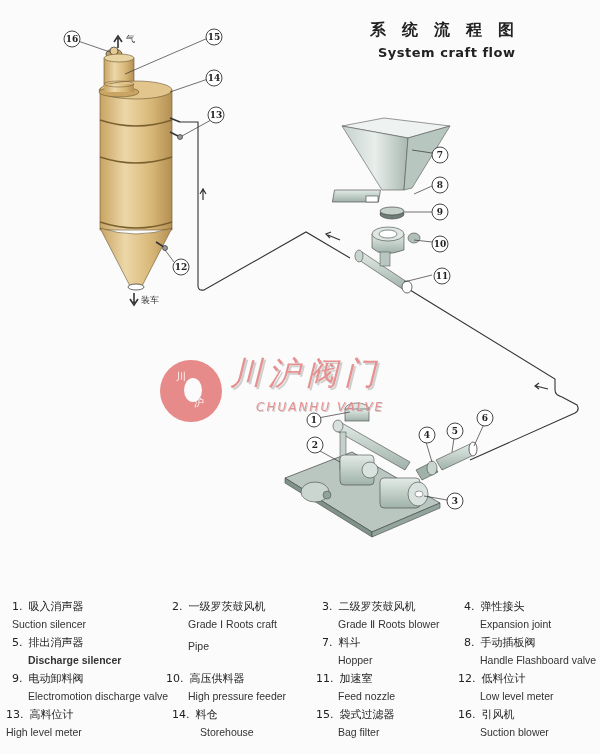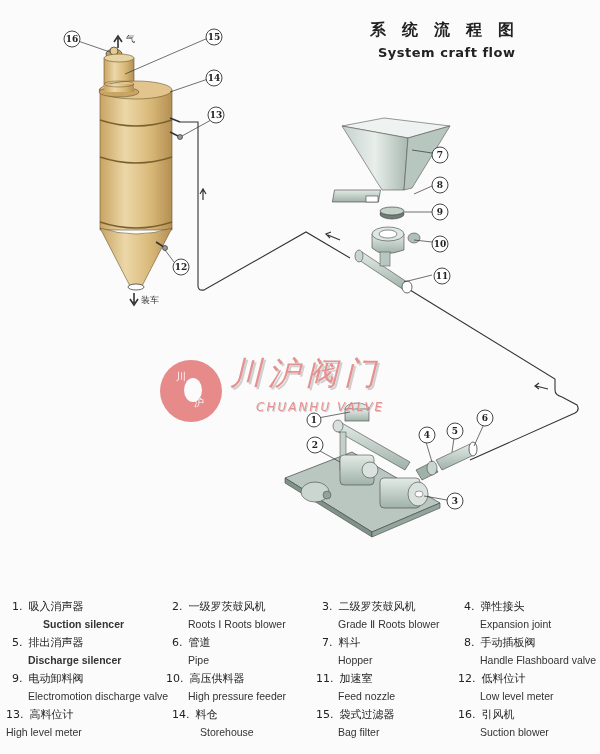--- a/index.html
+++ b/index.html
@@ -294,41 +294,40 @@
       <span class="lc1">川</span>
       <span class="lc2">沪</span>
     </div>
     <div class="wm-cn">川沪阀门</div>
     <div class="wm-en">CHUANHU VALVE</div>
   </div>
 
   <div class="legend">
     <div class="legend-item" style="left:12px; top:0px;">
       <div class="cn"><span class="num">1.</span><span>吸入消声器</span></div>
-      <div class="en" style="margin-left:31px;font-weight:bold;">Suction silencer</div>
+      <div class="en" style="margin-left:0;">Suction silencer</div>
     </div>
     <div class="legend-item" style="left:172px; top:0px;">
       <div class="cn"><span class="num">2.</span><span>一级罗茨鼓风机</span></div>
-      <div class="en" style="margin-left:16px;">Roots Ⅰ Roots blower</div>
+      <div class="en" style="margin-left:16px;">Grade Ⅰ Roots craft</div>
     </div>
     <div class="legend-item" style="left:322px; top:0px;">
       <div class="cn"><span class="num">3.</span><span>二级罗茨鼓风机</span></div>
       <div class="en" style="margin-left:16px;">Grade Ⅱ Roots blower</div>
     </div>
     <div class="legend-item" style="left:464px; top:0px;">
       <div class="cn"><span class="num">4.</span><span>弹性接头</span></div>
       <div class="en" style="margin-left:16px;">Expansion joint</div>
     </div>
 
     <div class="legend-item" style="left:12px; top:36px;">
       <div class="cn"><span class="num">5.</span><span>排出消声器</span></div>
       <div class="en" style="margin-left:16px;font-weight:bold;">Discharge silencer</div>
     </div>
     <div class="legend-item" style="left:172px; top:36px;">
-      <div class="cn"><span class="num">6.</span><span>管道</span></div>
       <div class="en" style="margin-left:16px;">Pipe</div>
     </div>
     <div class="legend-item" style="left:322px; top:36px;">
       <div class="cn"><span class="num">7.</span><span>料斗</span></div>
       <div class="en" style="margin-left:16px;">Hopper</div>
     </div>
     <div class="legend-item" style="left:464px; top:36px;">
       <div class="cn"><span class="num">8.</span><span>手动插板阀</span></div>
       <div class="en" style="margin-left:16px;">Handle Flashboard valve</div>
     </div>

